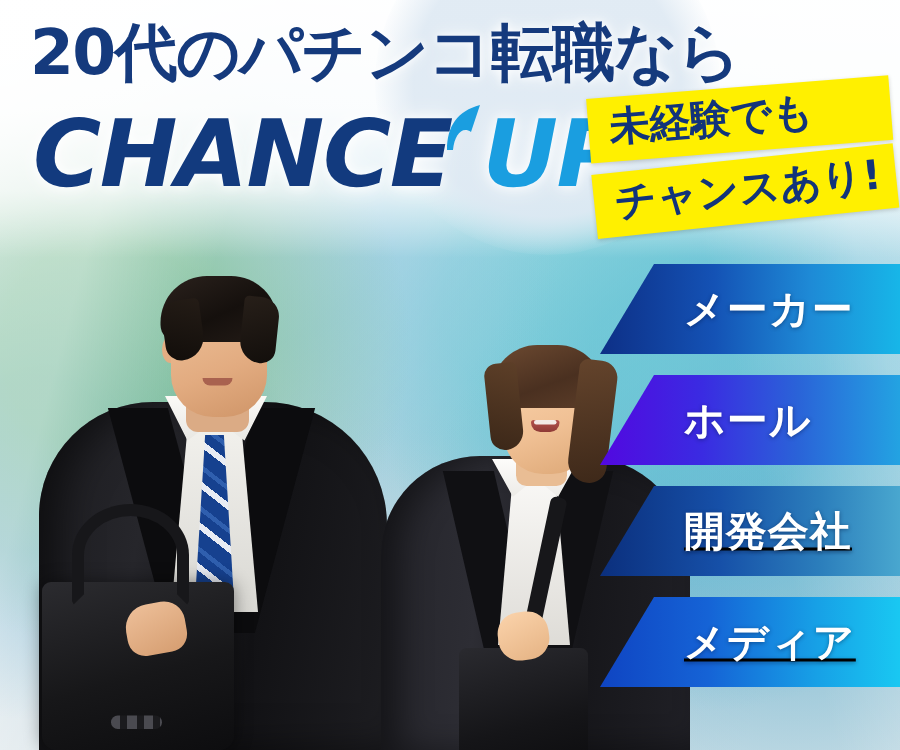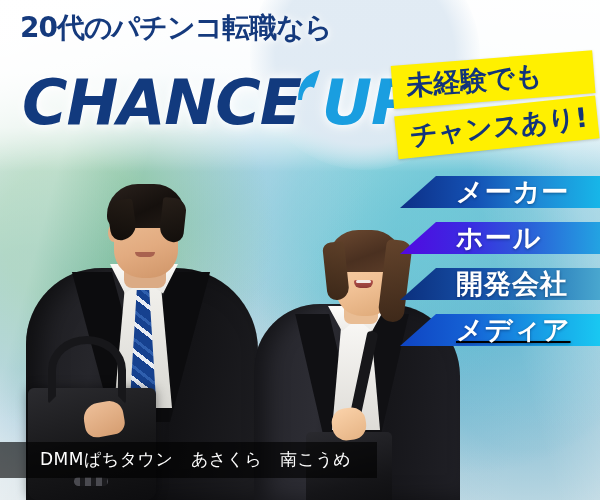--- a/index.html
+++ b/index.html
@@ -114,48 +114,48 @@
   .w-mouth::after{content:"";position:absolute;left:2px;top:0;width:15px;height:3px;background:#f3eae6;border-radius:2px;}
   .w-strap{position:absolute;left:104px;bottom:20px;width:11px;height:150px;background:#17171a;transform:rotate(12deg);border-radius:4px;}
   .w-bag{position:absolute;left:58px;bottom:-16px;width:86px;height:84px;border-radius:5px;
     background:linear-gradient(165deg,#2a2a2f 0%,#151518 60%,#0c0c0e 100%);}
   .w-hand{position:absolute;left:84px;bottom:60px;width:34px;height:32px;border-radius:14px;
     background:linear-gradient(160deg,#fbd3ab,#e5b384);transform:rotate(-8deg);}
 
   
   .headline{position:absolute;left:20px;top:14px;z-index:6;
     font-family:"DejaVu Sans","Liberation Sans",sans-serif;
-    font-weight:bold;font-size:28px;line-height:1;color:#153a7d;letter-spacing:-1px;
+    font-weight:bold;font-size:42px;line-height:1;color:#153a7d;letter-spacing:-1px;
     text-shadow:0 0 6px rgba(255,255,255,.95),0 0 12px rgba(255,255,255,.85);white-space:nowrap;}
   .logo{position:absolute;left:22px;top:72px;z-index:6;white-space:nowrap;
     font-family:"DejaVu Sans","Liberation Sans",sans-serif;
     font-weight:bold;font-style:italic;font-size:62px;line-height:1;letter-spacing:-1px;
     color:#123a7e;text-shadow:0 0 8px rgba(255,255,255,.95),0 0 16px rgba(255,255,255,.8);}
   .logo .up{color:#1a9ee0;position:relative;}
   .swoosh{position:absolute;left:296px;top:70px;width:26px;height:30px;z-index:7;pointer-events:none;}
 
   
   .badge{position:absolute;right:4px;top:58px;z-index:8;transform:rotate(-4.5deg);}
   .badge-line{background:#fff000;color:#12347a;display:block;
     font-family:"DejaVu Sans","Liberation Sans",sans-serif;font-weight:bold;
     font-size:27px;line-height:1;padding:7px 12px 9px 14px;white-space:nowrap;
     box-shadow:0 1px 3px rgba(0,0,0,.18);}
   .badge-line.l2{margin-top:5px;transform:rotate(-1.5deg);padding-right:10px;}
 
   
   .cats{position:absolute;right:0;top:176px;z-index:7;width:200px;}
-  .cat{position:relative;height:32px;margin-bottom:14px;display:flex;align-items:center;
+  .cat{position:relative;height:60px;margin-bottom:14px;display:flex;align-items:center;
     clip-path:polygon(36px 0,100% 0,100% 100%,0 100%);
     box-shadow:0 2px 5px rgba(0,0,0,.25);}
   .cat span{font-family:"DejaVu Sans","Liberation Sans",sans-serif;font-weight:bold;
     font-size:27px;color:#ffffff;margin-left:56px;letter-spacing:1px;white-space:nowrap;
     text-shadow:0 1px 3px rgba(0,20,60,.45);}
   .cat.c1{background:linear-gradient(90deg,#0d2f86 0%,#1452b5 38%,#1e8ad6 70%,#17b6e8 100%);}
   .cat.c2{background:linear-gradient(90deg,#5208e0 0%,#3a2be2 34%,#2a63d8 66%,#23a3e2 100%);}
-  .cat.c3{background:linear-gradient(90deg,#0b2f7d 0%,#1650a8 40%,#2c7fbc 74%,#49a7cf 100%);}
+  .cat.c3{background:linear-gradient(90deg,#0b2f7d 0%,#1650a8 40%,#2c7fbc 74%,#49a7cf 100%);text-decoration:underline;}
   .cat.c4{background:linear-gradient(90deg,#6f10ee 0%,#4b2ae8 32%,#2f6fdf 68%,#3aa8e6 100%);}
   .cat.c5{background:linear-gradient(90deg,#0f44c2 0%,#1563d6 36%,#17a0e6 72%,#19c8f2 100%);text-decoration:underline;}
 
   
   .caption{position:absolute;left:0;bottom:22px;z-index:9;
     background:rgba(0,0,0,.62);color:#ffffff;
     font-family:"DejaVu Sans","Liberation Sans",sans-serif;font-size:17px;
     padding:6px 26px 7px 40px;white-space:pre;letter-spacing:.5px;}
 </style>
 </head>
@@ -231,15 +231,14 @@
       <span>ホール</span>
     </div>
     <div class="cat c3">
       <span>開発会社</span>
     </div>
     <div class="cat c5">
       <span>メディア</span>
     </div>
   </div>
 
-  <div class="caption">DMMぱちタウン　あさくら　南こうめ</div>
 
 </div>
 
 </body></html>

